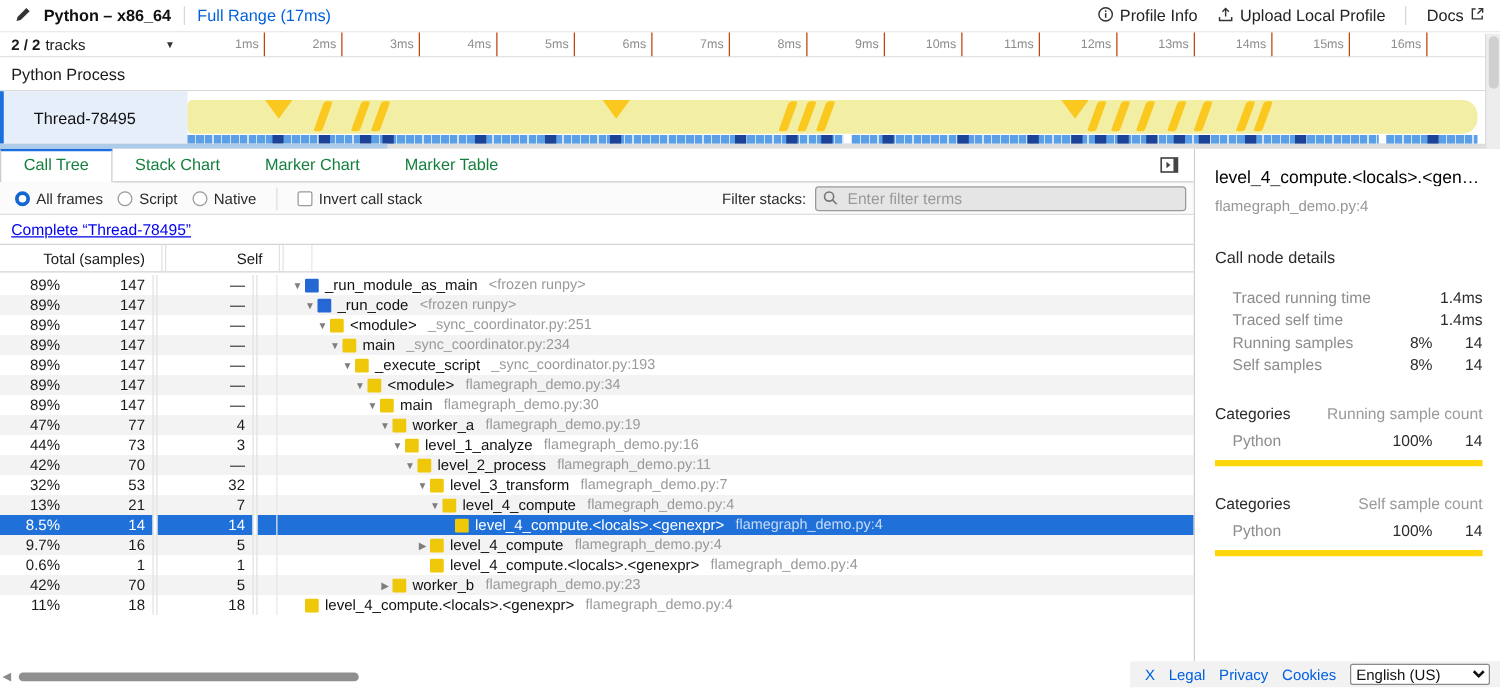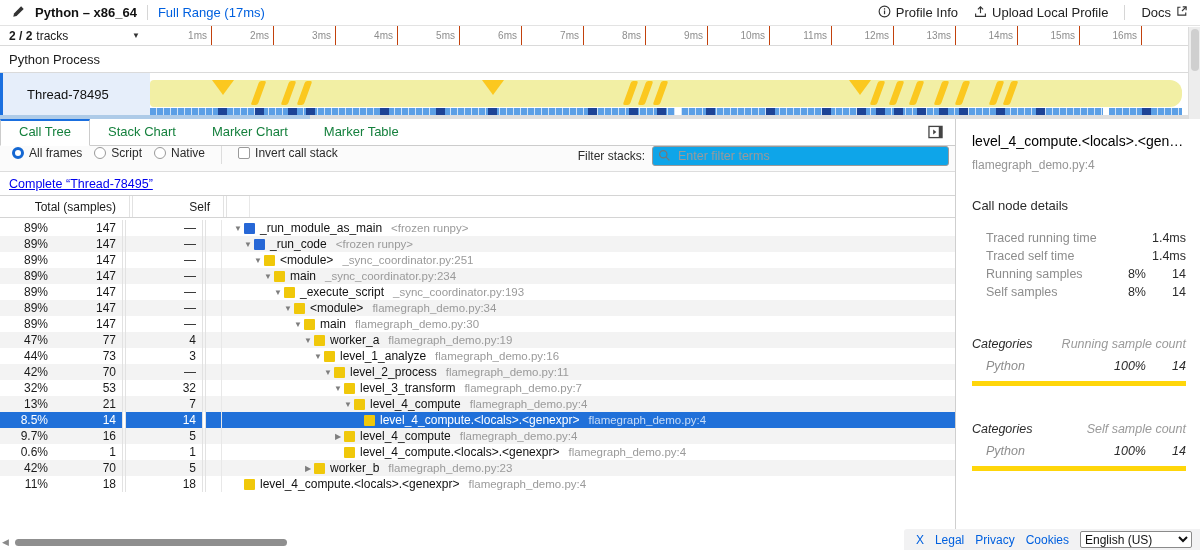--- a/index.html
+++ b/index.html
@@ -60,31 +60,31 @@
     font-size:13px; overflow:hidden; background:#fff; }
 
   
   .tabbar { height:27px; display:flex; border-bottom:1px solid #ccc; background:#fff; position:relative; }
   .tab { padding:0 18px; line-height:26px; font-size:13px; color:#15803d; }
   .tab.selected { border:1px solid #ccc; border-bottom:1px solid #fff; border-top:2px solid #1a6fdf;
     line-height:22px; margin-bottom:-1px; background:#fff; }
   .panel-toggle { position:absolute; right:12px; top:6px; }
 
   
-  .settings { height:26px; display:flex; align-items:flex-start; background:#fbfbfb;
+  .settings { height:26px; display:flex; align-items:center; background:#fbfbfb;
     border-bottom:1px solid #ddd; font-size:12px; padding-left:12px; gap:12px; color:#2b2b2b; }
   .radio-item { display:flex; align-items:center; gap:5px; }
   .radio { width:12px; height:12px; border-radius:50%; border:1px solid #9a9a9a; background:#fff; }
   .radio.on { border:3.5px solid #1467d2; }
   .chk { width:12px; height:12px; border:1px solid #9a9a9a; background:#fff; border-radius:2px; }
   .set-div { width:1px; height:18px; background:#ddd; margin:0 4px; }
   .filter-group { margin-left:auto; margin-right:6px; display:flex; align-items:center; gap:7px; }
   .filter-wrap { position:relative; }
   .filter-input { width:297px; height:20px; border:1px solid #999; border-radius:3px;
-    padding:0 6px 0 25px; font-size:12.5px; font-family:inherit; color:#333; background:#0ea5e9; }
+    padding:0 6px 0 25px; font-size:12.5px; font-family:inherit; color:#333; background:#e5e5e5; }
   .filter-input::placeholder { color:#9a9a9a; }
   .mag { position:absolute; left:6px; top:3px; }
 
   
   .breadcrumb { height:23px; display:flex; align-items:center; padding-left:9px; font-size:12.5px; }
   .thead { height:23px; border-top:1px solid #d4d4d4; border-bottom:1px solid #d4d4d4;
     display:flex; align-items:center; font-size:12px; color:#1a1a1a;gap:7px; }
   .rows { margin-top:2px; }
   .row { height:16px; display:flex; align-items:center; font-size:12px; }
   .row:nth-child(even) { background:#f3f3f3; }
@@ -113,21 +113,21 @@
 
   
   .sb-title { font-size:14px; color:#000; white-space:nowrap; overflow:hidden; text-overflow:ellipsis; }
   .sb-sub { font-size:12px; color:#969696; margin-top:9px; }
   .sb-h { font-size:13px; color:#2b2b2b; margin-top:26px; }
   .sb-details { margin-top:16px; }
   .sb-drow { display:flex; align-items:center; height:18px; font-size:12.5px; }
   .sb-dlabel { flex:1; color:#8d8d8d; padding-left:14px; }
   .sb-dpct { width:44px; text-align:right; color:#2b2b2b; }
   .sb-dval { width:40px; text-align:right; color:#2b2b2b; }
-  .sb-cat { margin-top:36px;font-style:italic; }
+  .sb-cat { margin-top:23px; }
   .sb-cat-head { display:flex; font-size:12.5px; }
   .sb-cat-head .l { flex:1; color:#2b2b2b; }
   .sb-cat-head .r { color:#9a9a9a; }
   .sb-crow { display:flex; align-items:center; height:18px; font-size:12.5px; margin-top:6px; }
   .sb-bar { height:5px; background:#ffd60a; margin-top:6px; }
 
   
   .tree-hscroll { position:absolute; left:2px; bottom:3px; display:flex; align-items:center; gap:6px; }
   .hs-arrow { font-size:9px; color:#8a8a8a; }
   .hs-thumb { width:272px; height:7px; background:#8f8f8f; border-radius:4px; }

